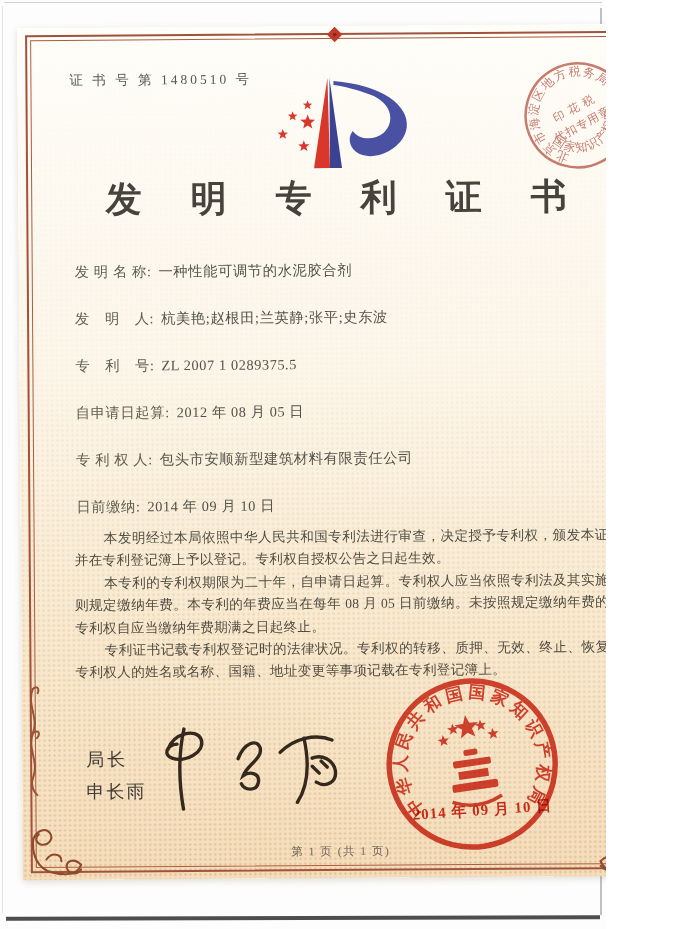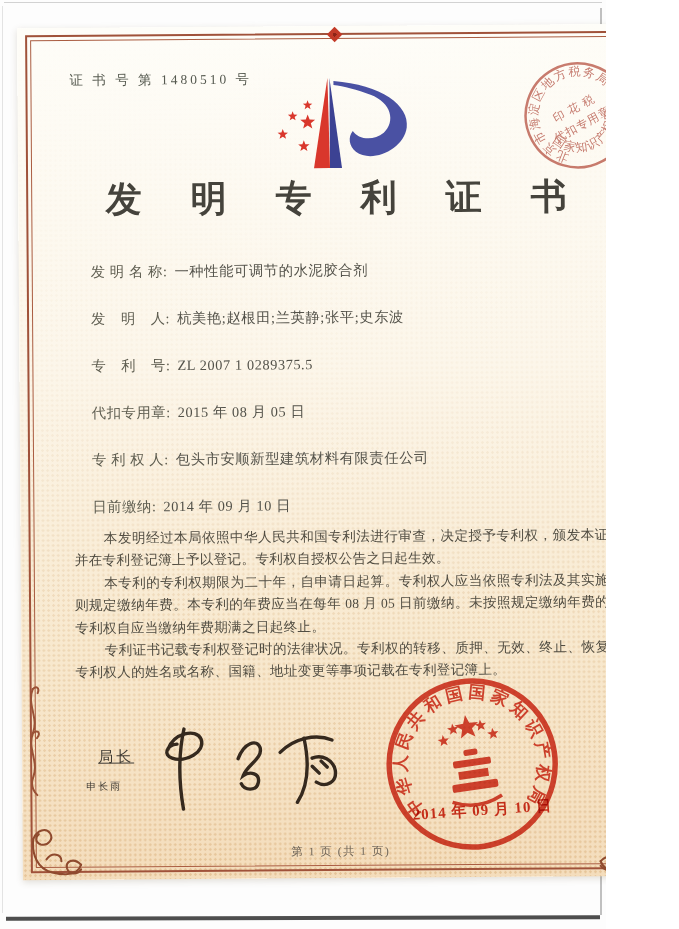--- a/index.html
+++ b/index.html
@@ -40,29 +40,29 @@
   .swirl-right { right:-7px; top:640px; transform:scaleX(-1); }
 
   
   .cert-no { position:absolute; left:52px; top:44px; font-size:13.5px; letter-spacing:3px; color:#565a50; }
   .logo { position:absolute; left:238px; top:50px; width:168px; height:94px; }
   .title { position:absolute; left:0; right:0; top:148px; text-align:center;
            font-size:36px; font-weight:600; color:#45433c; letter-spacing:20px; padding-left:20px; }
 
   .fields { position:absolute; left:56px; right:34px; top:234px; }
   .field { margin-bottom:27px; font-size:14.3px; line-height:20px; color:#5a594e; letter-spacing:.6px; white-space:nowrap; }
-  .flabel { color:#5e5d50;margin-left:16px; }
+  .flabel { color:#5e5d50; }
   .fvalue { margin-left:7px; color:#53524a; }
 
   .paras { position:absolute; left:54px; right:34px; top:500px; }
   .paras p { font-size:13.6px; line-height:22.4px; text-align:justify; text-indent:2.15em;
              color:#514d42; letter-spacing:.3px; }
 
-  .sig-role { position:absolute; left:76px; top:720px; font-size:15px; letter-spacing:3px; color:#3f3a33;text-decoration:underline; }
-  .sig-name { position:absolute; left:64px; top:752px; font-size:10px; letter-spacing:2px; color:#3f3a33; }
+  .sig-role { position:absolute; left:64px; top:720px; font-size:18px; letter-spacing:3px; color:#3f3a33; }
+  .sig-name { position:absolute; left:64px; top:752px; font-size:18px; letter-spacing:2px; color:#3f3a33; }
   .sig-hand { position:absolute; left:132px; top:690px; width:210px; height:104px; }
 
   .seal { position:absolute; left:355px; top:644px; width:190px; height:190px;
           mix-blend-mode:multiply; opacity:.88; transform:rotate(-8deg); }
   .seal-date { position:absolute; left:372px; top:776px; width:176px; text-align:center;
           font-size:15px; font-weight:bold; color:#cf3522; letter-spacing:1px;
           transform:rotate(-3.5deg); mix-blend-mode:multiply; }
 
   .stamp { position:absolute; left:498px; top:29px; width:124px; height:124px;
            mix-blend-mode:multiply; opacity:.8; }
@@ -134,21 +134,21 @@
       <use href="#star" fill="#d9372c" transform="translate(27,58) scale(0.55)"></use>
       <use href="#star" fill="#d9372c" transform="translate(48,70) scale(0.6)"></use>
     </svg>
 
     <h1 class="title">发 明 专 利 证 书</h1>
 
     <div class="fields">
       <div class="field"><span class="flabel">发 明 名 称:</span><span class="fvalue">一种性能可调节的水泥胶合剂</span></div>
       <div class="field"><span class="flabel">发　明　人:</span><span class="fvalue">杭美艳;赵根田;兰英静;张平;史东波</span></div>
       <div class="field"><span class="flabel">专　利　号:</span><span class="fvalue">ZL 2007 1 0289375.5</span></div>
-      <div class="field"><span class="flabel">代扣专用章:</span><span class="fvalue">2015 年 08 月 05 日</span></div>
+      <div class="field"><span class="flabel">自申请日起算:</span><span class="fvalue">2012 年 08 月 05 日</span></div>
       <div class="field"><span class="flabel">专 利 权 人:</span><span class="fvalue">包头市安顺新型建筑材料有限责任公司</span></div>
       <div class="field"><span class="flabel">日前缴纳:</span><span class="fvalue">2014 年 09 月 10 日</span></div>
     </div>
 
     <div class="paras">
       <p>本发明经过本局依照中华人民共和国专利法进行审查，决定授予专利权，颁发本证书并在专利登记簿上予以登记。专利权自授权公告之日起生效。</p>
       <p>本专利的专利权期限为二十年，自申请日起算。专利权人应当依照专利法及其实施细则规定缴纳年费。本专利的年费应当在每年 08 月 05 日前缴纳。未按照规定缴纳年费的，专利权自应当缴纳年费期满之日起终止。</p>
       <p>专利证书记载专利权登记时的法律状况。专利权的转移、质押、无效、终止、恢复和专利权人的姓名或名称、国籍、地址变更等事项记载在专利登记簿上。</p>
     </div>
 

